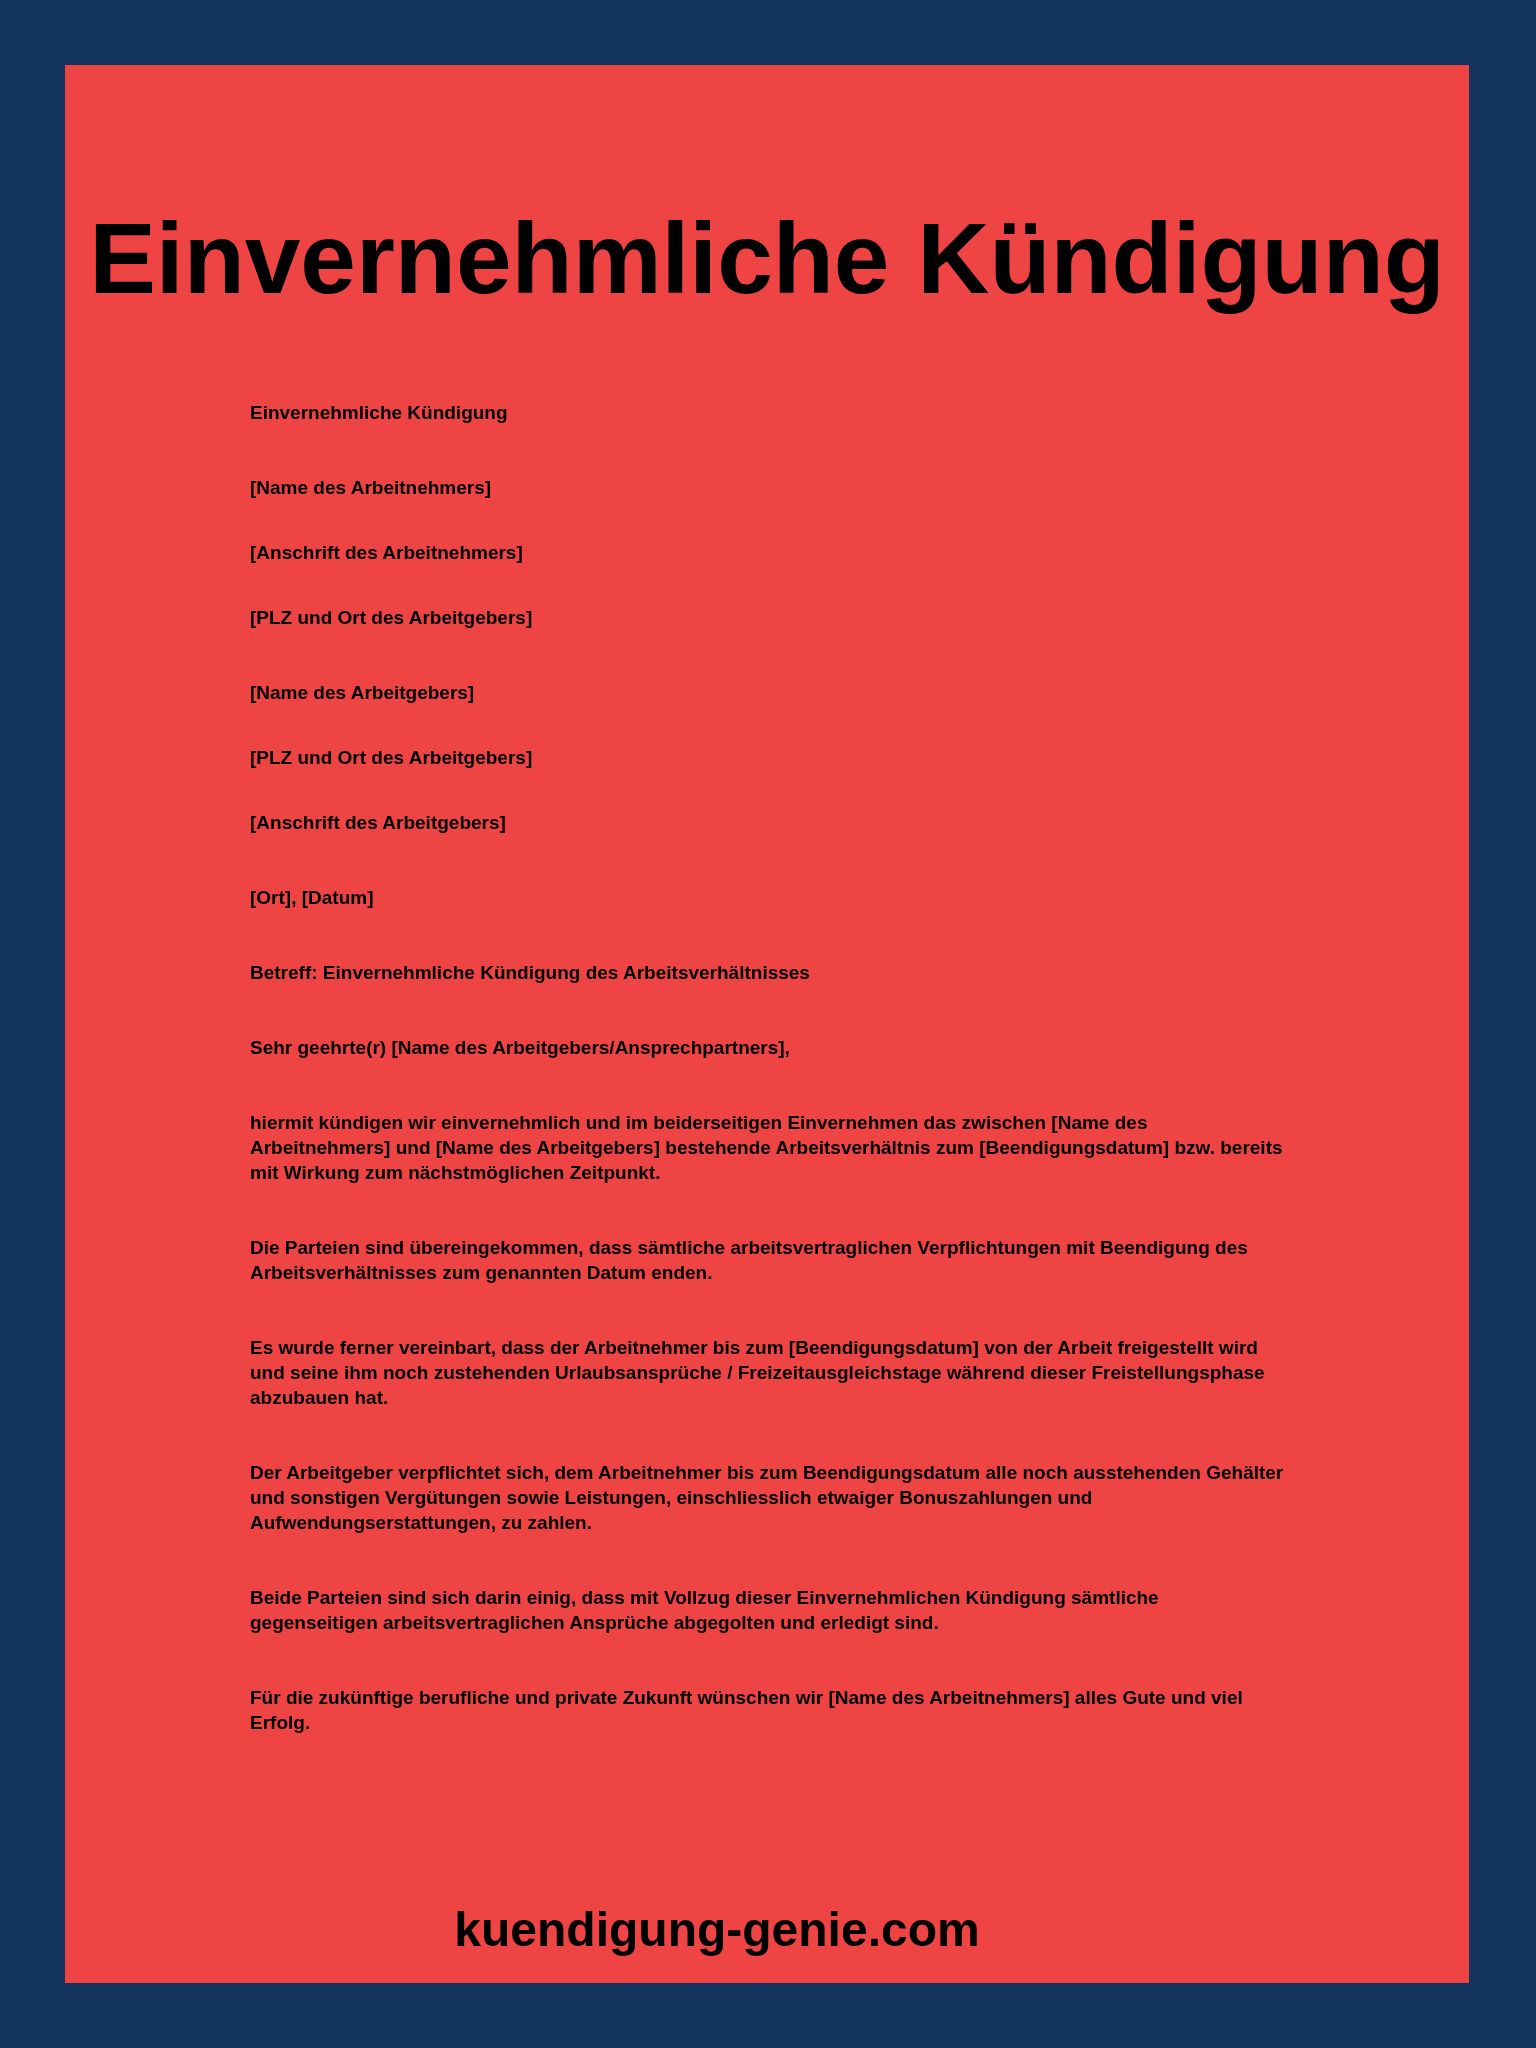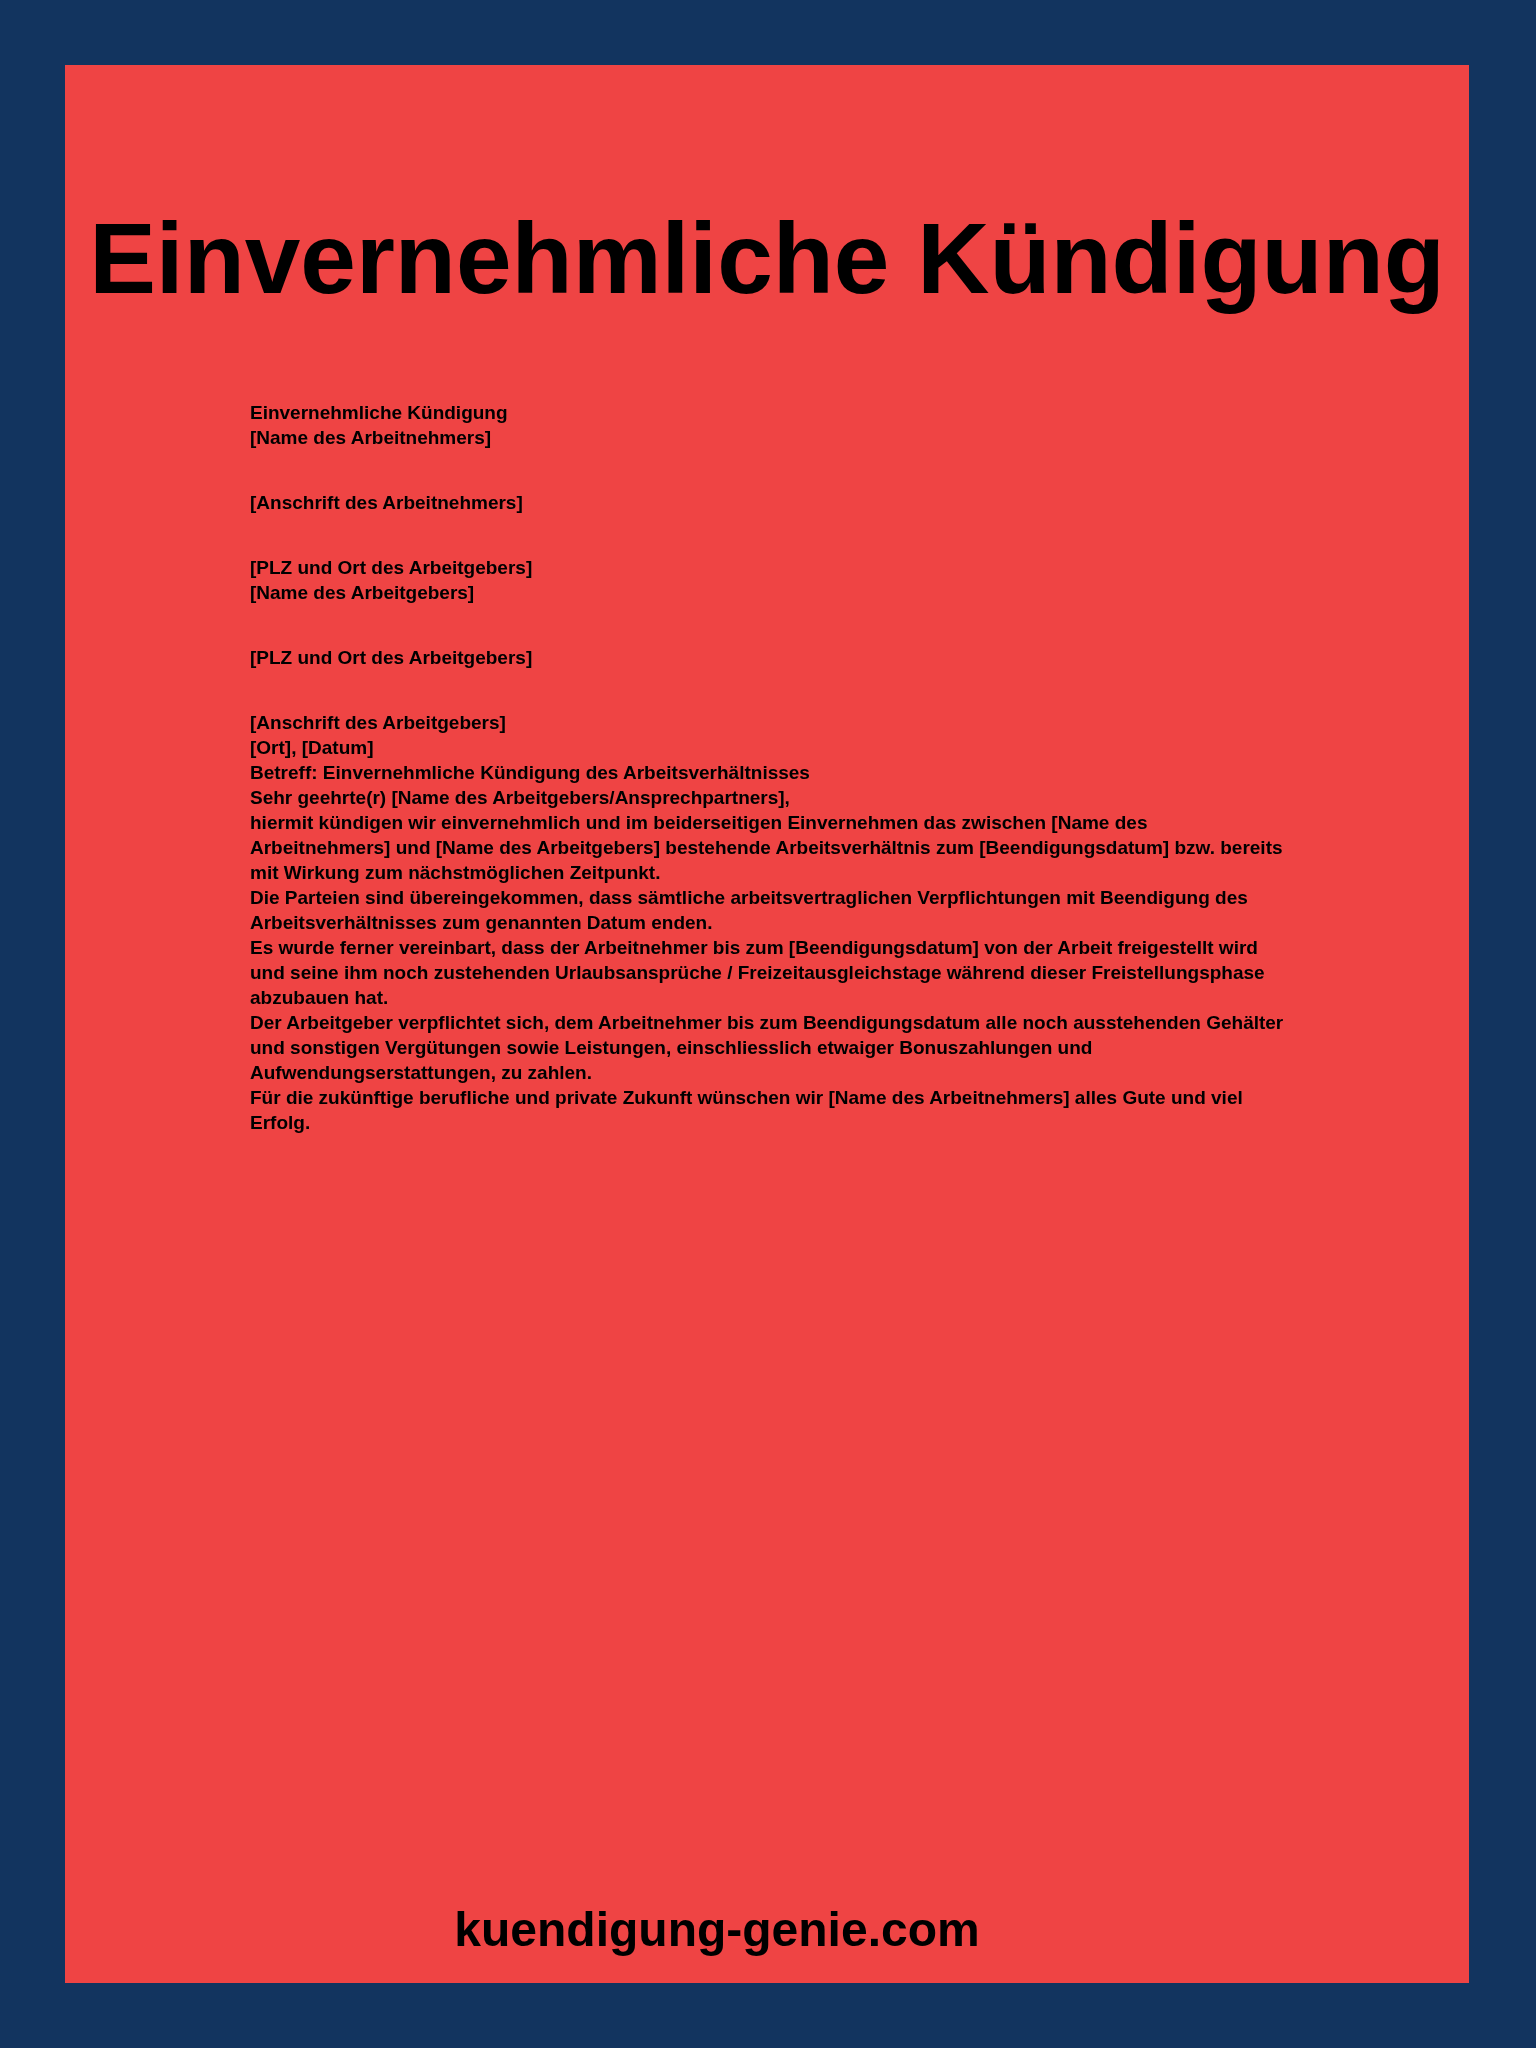--- a/index.html
+++ b/index.html
@@ -41,21 +41,21 @@
       left: 185px;
       top: 335px;
       width: 1040px;
       font-weight: bold;
       font-size: 19px;
       line-height: 25px;
     }
     .letter p {
       margin: 0;
     }
-    .letter .gap-l { }
+    .letter .gap-l { margin-top: 50px; }
     .letter .gap-s { margin-top: 40px; }
     .footer {
       position: absolute;
       left: 0;
       top: 1837px;
       width: 1304px;
       text-align: center;
       font-weight: bold;
       font-size: 48px;
       line-height: 56px;
@@ -84,17 +84,18 @@
     </div>
 
     <p class="gap-l">[Ort], [Datum]</p>
     <p class="gap-l">Betreff: Einvernehmliche Kündigung des Arbeitsverhältnisses</p>
     <p class="gap-l">Sehr geehrte(r) [Name des Arbeitgebers/Ansprechpartners],</p>
 
     <p class="gap-l">hiermit kündigen wir einvernehmlich und im beiderseitigen Einvernehmen das zwischen [Name des Arbeitnehmers] und [Name des Arbeitgebers] bestehende Arbeitsverhältnis zum [Beendigungsdatum] bzw. bereits mit Wirkung zum nächstmöglichen Zeitpunkt.</p>
     <p class="gap-l">Die Parteien sind übereingekommen, dass sämtliche arbeitsvertraglichen Verpflichtungen mit Beendigung des Arbeitsverhältnisses zum genannten Datum enden.</p>
     <p class="gap-l">Es wurde ferner vereinbart, dass der Arbeitnehmer bis zum [Beendigungsdatum] von der Arbeit freigestellt wird und seine ihm noch zustehenden Urlaubsansprüche / Freizeitausgleichstage während dieser Freistellungsphase abzubauen hat.</p>
     <p class="gap-l">Der Arbeitgeber verpflichtet sich, dem Arbeitnehmer bis zum Beendigungsdatum alle noch ausstehenden Gehälter und sonstigen Vergütungen sowie Leistungen, einschliesslich etwaiger Bonuszahlungen und Aufwendungserstattungen, zu zahlen.</p>
+    <p class="gap-l">Beide Parteien sind sich darin einig, dass mit Vollzug dieser Einvernehmlichen Kündigung sämtliche gegenseitigen arbeitsvertraglichen Ansprüche abgegolten und erledigt sind.</p>
     <p class="gap-l">Für die zukünftige berufliche und private Zukunft wünschen wir [Name des Arbeitnehmers] alles Gute und viel Erfolg.</p>
   </div>
 
   <div class="footer">kuendigung-genie.com</div>
 </div>
 
 </body></html>

